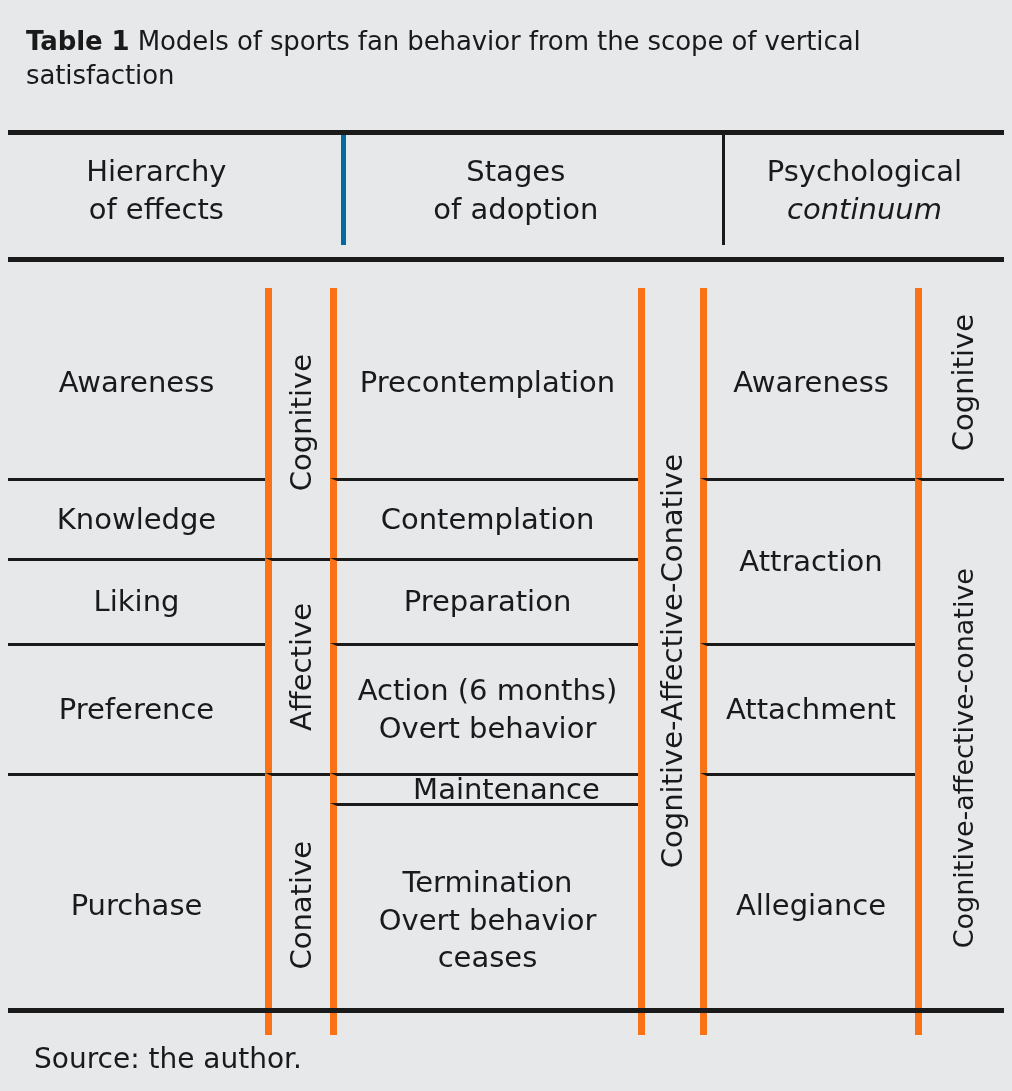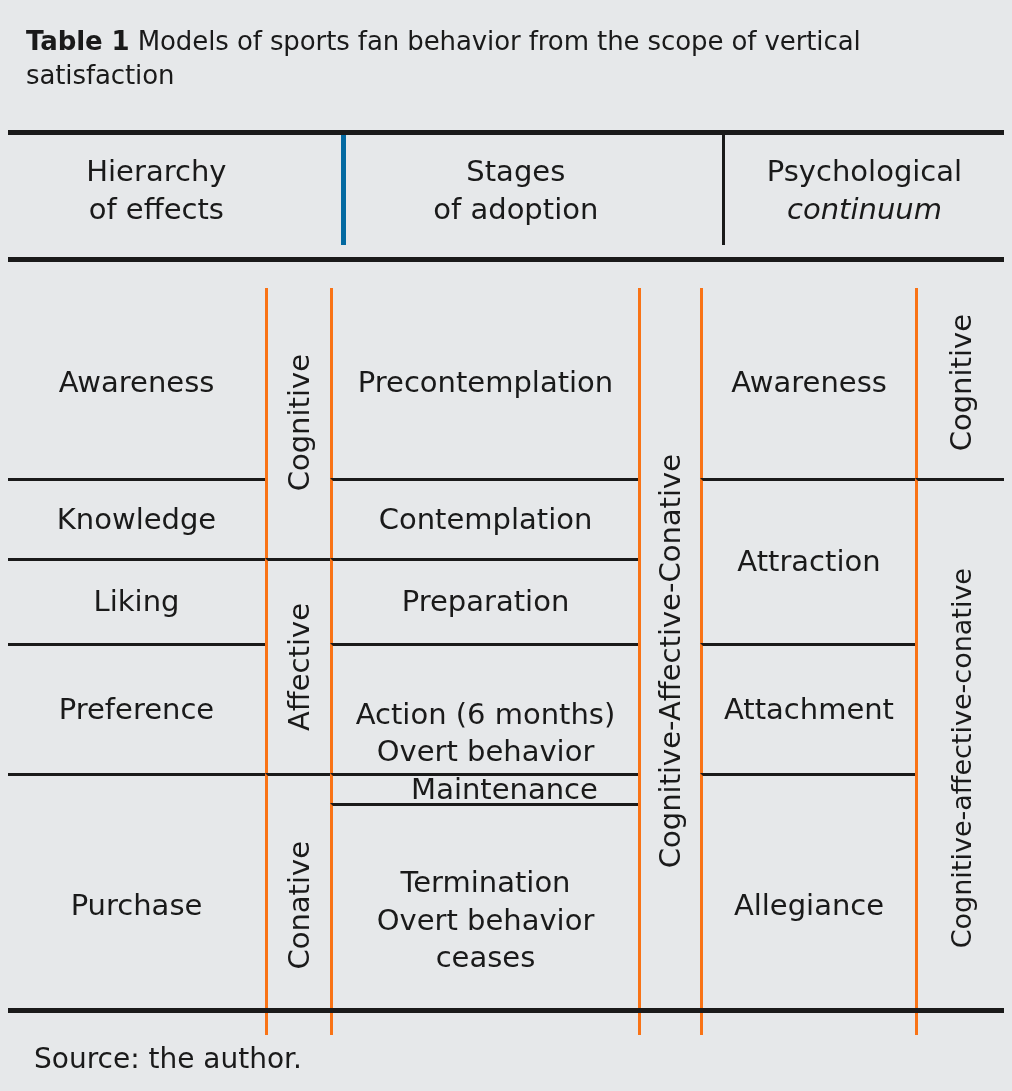--- a/index.html
+++ b/index.html
@@ -94,21 +94,21 @@
     justify-content: center;
     text-align: center;
     font-size: 29px;
     line-height: 1.30;
     box-sizing: border-box;
     padding: 2px 6px;
   }
   .cell .multi { display: block; }
 
   .bt { border-top: 3px solid #1a1a1a; }
-  .bl { border-left: 3px solid #f97316; }
+  .bl { border-left: 7px solid #f97316; }
 
   
   .rot {
     display: flex;
     align-items: center;
     justify-content: center;
     box-sizing: border-box;
     overflow: hidden;
   }
   .rot span {
@@ -176,21 +176,21 @@
     <div class="rot bl bt" style="grid-column:2; grid-row:3 / span 2;">
       <span>Affective</span>
     </div>
     <div class="rot bl bt" style="grid-column:2; grid-row:5 / span 3;">
       <span>Conative</span>
     </div>
 
     <div class="cell bl" style="grid-column:3; grid-row:1;">Precontemplation</div>
     <div class="cell bl bt" style="grid-column:3; grid-row:2;">Contemplation</div>
     <div class="cell bl bt" style="grid-column:3; grid-row:3;">Preparation</div>
-    <div class="cell bl bt" style="grid-column:3; grid-row:4;align-items:flex-end;">
+    <div class="cell bl bt" style="grid-column:3; grid-row:4;">
       <div>
         <span class="multi">Action (6 months)</span>
         <span class="multi">Overt behavior</span>
       </div>
     </div>
     <div class="cell bl bt" style="grid-column:3; grid-row:5;padding-left:44px;">Maintenance</div>
     <div class="cell bl bt" style="grid-column:3; grid-row:6 / span 2;">
       <div>
         <span class="multi">Termination</span>
         <span class="multi">Overt behavior</span>

